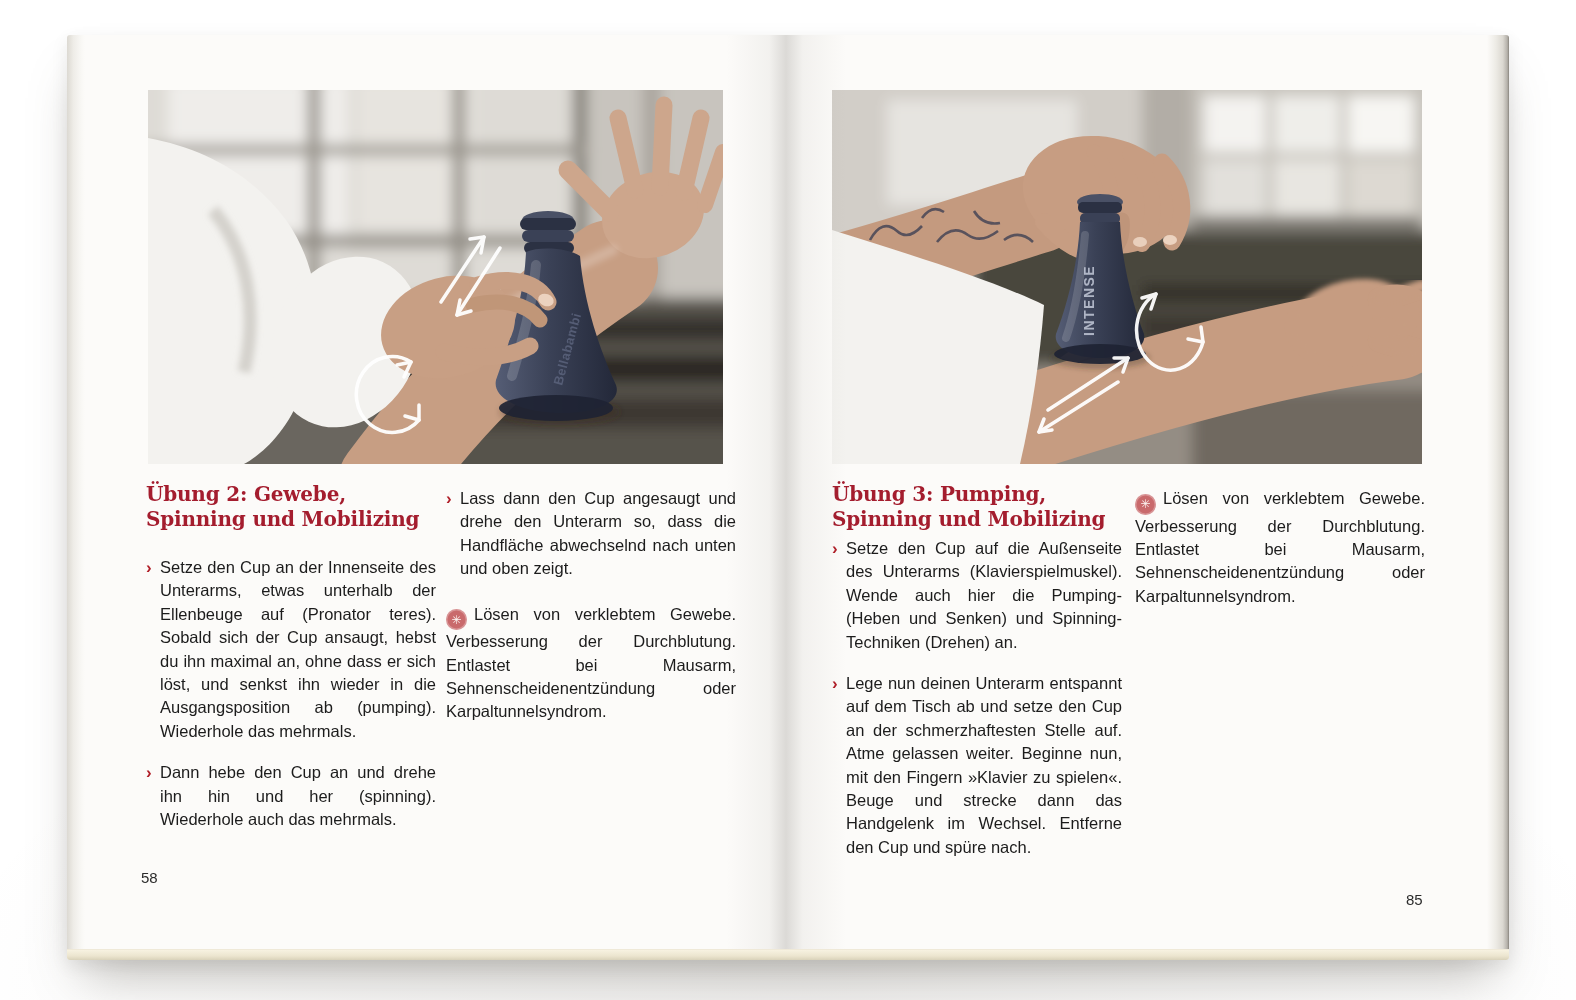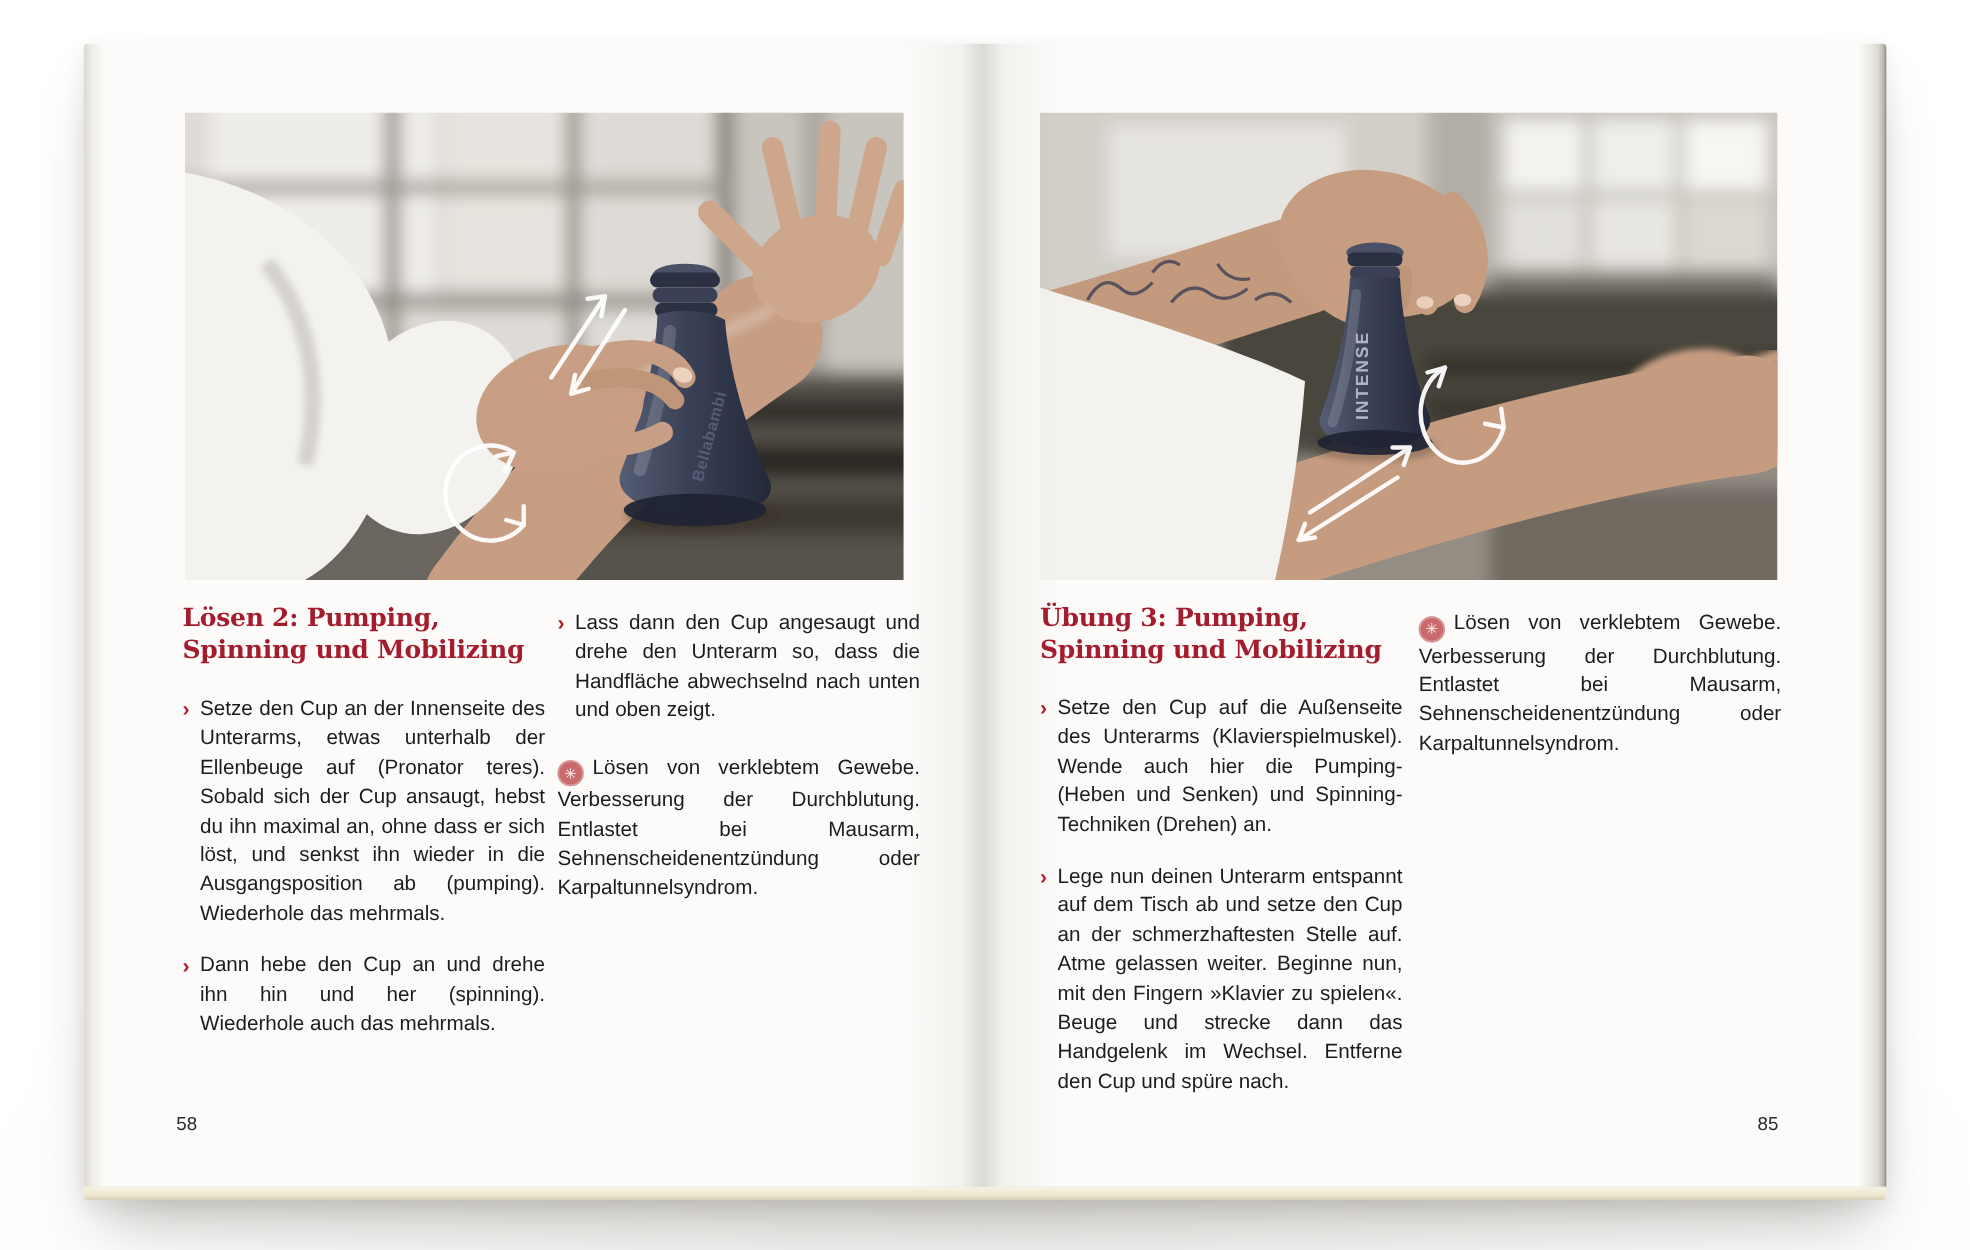--- a/index.html
+++ b/index.html
@@ -133,21 +133,21 @@
             </g>
             <g stroke="#ffffff" stroke-width="3.5" fill="none" stroke-linecap="round" stroke-linejoin="round" opacity=".95">
               <path d="M 263,272 A 36,38 0 1 0 271,330"></path>
               <path d="M 249,275 L 263,272 L 256,287"></path>
               <path d="M 257,326 L 271,330 L 271,315"></path>
             </g>
           </svg>
         </figure>
 
         <h2 class="heading" style="left:61px;top:447px;">
-          <span>Lösen 2: Pumping,</span><br>
+          <span>Übung 2: Gewebe,</span><br>
           <span>Spinning und Mobilizing</span>
         </h2>
 
         <div class="col" style="left:61px;top:521px;">
           <div class="bullet">
             <span class="bmark">›</span>
             <p class="btext">Setze den Cup an der Innenseite des Unterarms, etwas unterhalb der Ellenbeuge auf (Pronator teres). Sobald sich der Cup ansaugt, hebst du ihn maximal an, ohne dass er sich löst, und senkst ihn wieder in die Ausgangsposition ab (pumping). Wiederhole das mehrmals.</p>
           </div>
           <div class="bullet">
             <span class="bmark">›</span>
@@ -160,21 +160,21 @@
             <span class="bmark">›</span>
             <p class="btext">Lass dann den Cup angesaugt und drehe den Unterarm so, dass die Handfläche abwechselnd nach unten und oben zeigt.</p>
           </div>
           <p class="benefit">
             <span class="star">
                 <span class="starglyph">✳</span>
               </span><span>Lösen von verklebtem Gewebe. Verbesserung der Durchblutung. Entlastet bei Mausarm, Sehnenscheidenentzündung oder Karpaltunnelsyndrom.</span>
           </p>
         </div>
 
-        <div class="pagenum" style="left:56px;top:856px;">58</div>
+        <div class="pagenum" style="left:56px;top:834px;">58</div>
       </section>
 
       <section class="page right">
 
         <figure class="photo" style="left:46px;top:55px;width:590px;height:374px;">
           <svg viewBox="0 0 590 374" preserveAspectRatio="none">
             <defs>
               <filter id="blurR" x="-15%" y="-15%" width="130%" height="130%">
                   <feGaussianBlur stdDeviation="7"></feGaussianBlur>
                 </filter>
@@ -264,21 +264,21 @@
                 <path d="M 220,340 L 207,342 L 212,329"></path>
             </g>
           </svg>
         </figure>
 
         <h2 class="heading" style="left:46px;top:447px;">
           <span>Übung 3: Pumping,</span><br>
           <span>Spinning und Mobilizing</span>
         </h2>
 
-        <div class="col" style="left:46px;top:520px;">
+        <div class="col" style="left:46px;top:502px;">
           <div class="bullet">
             <span class="bmark">›</span>
             <p class="btext">Setze den Cup auf die Außenseite des Unterarms (Klavierspielmuskel). Wende auch hier die Pumping- (Heben und Senken) und Spinning-Techniken (Drehen) an.</p>
           </div>
           <div class="bullet">
             <span class="bmark">›</span>
             <p class="btext">Lege nun deinen Unterarm entspannt auf dem Tisch ab und setze den Cup an der schmerzhaftesten Stelle auf. Atme gelassen weiter. Beginne nun, mit den Fingern »Klavier zu spielen«. Beuge und strecke dann das Handgelenk im Wechsel. Entferne den Cup und spüre nach.</p>
           </div>
         </div>
 

